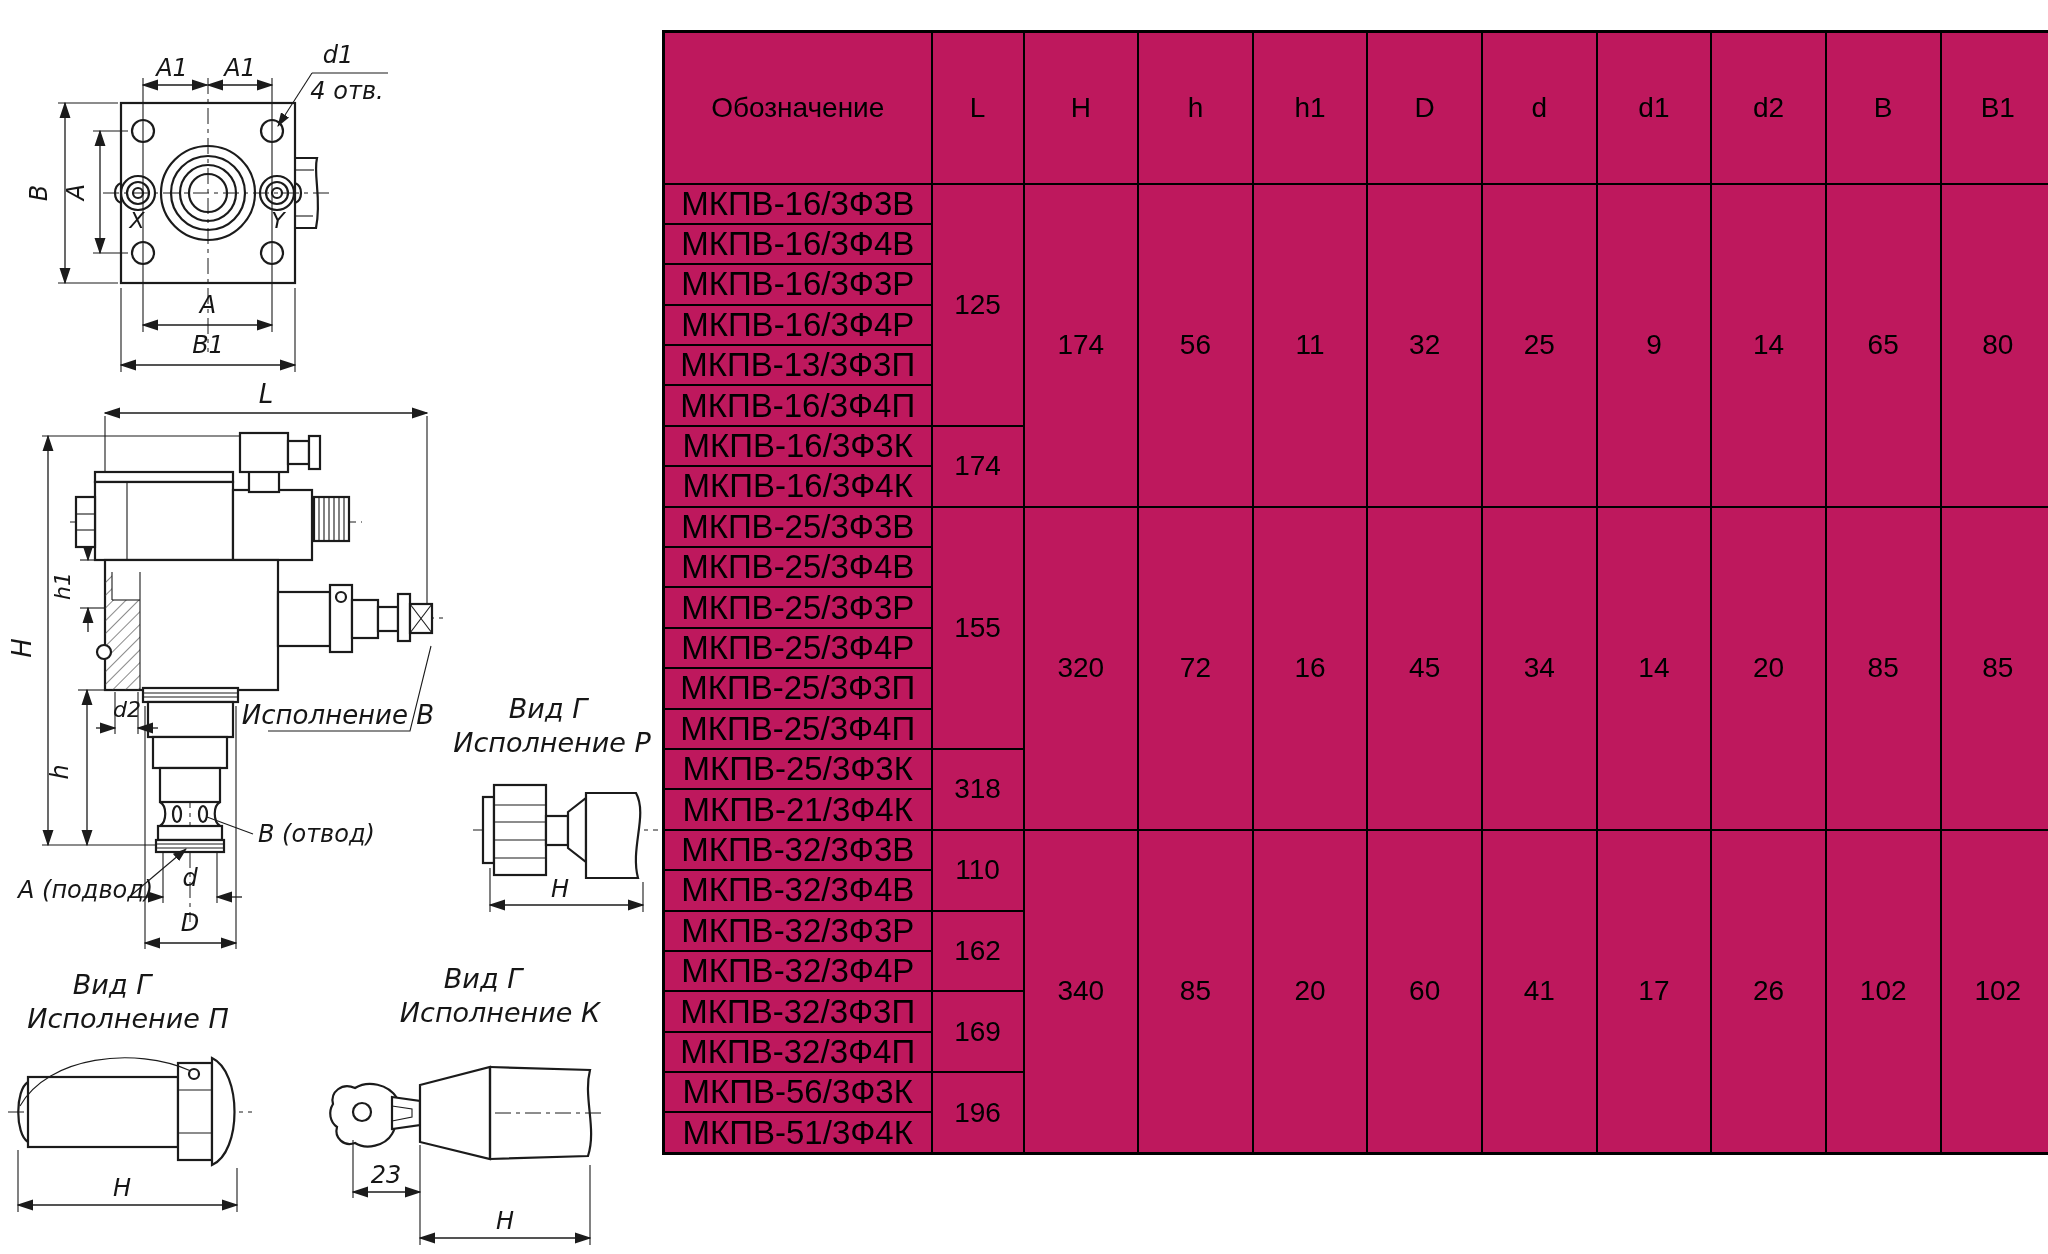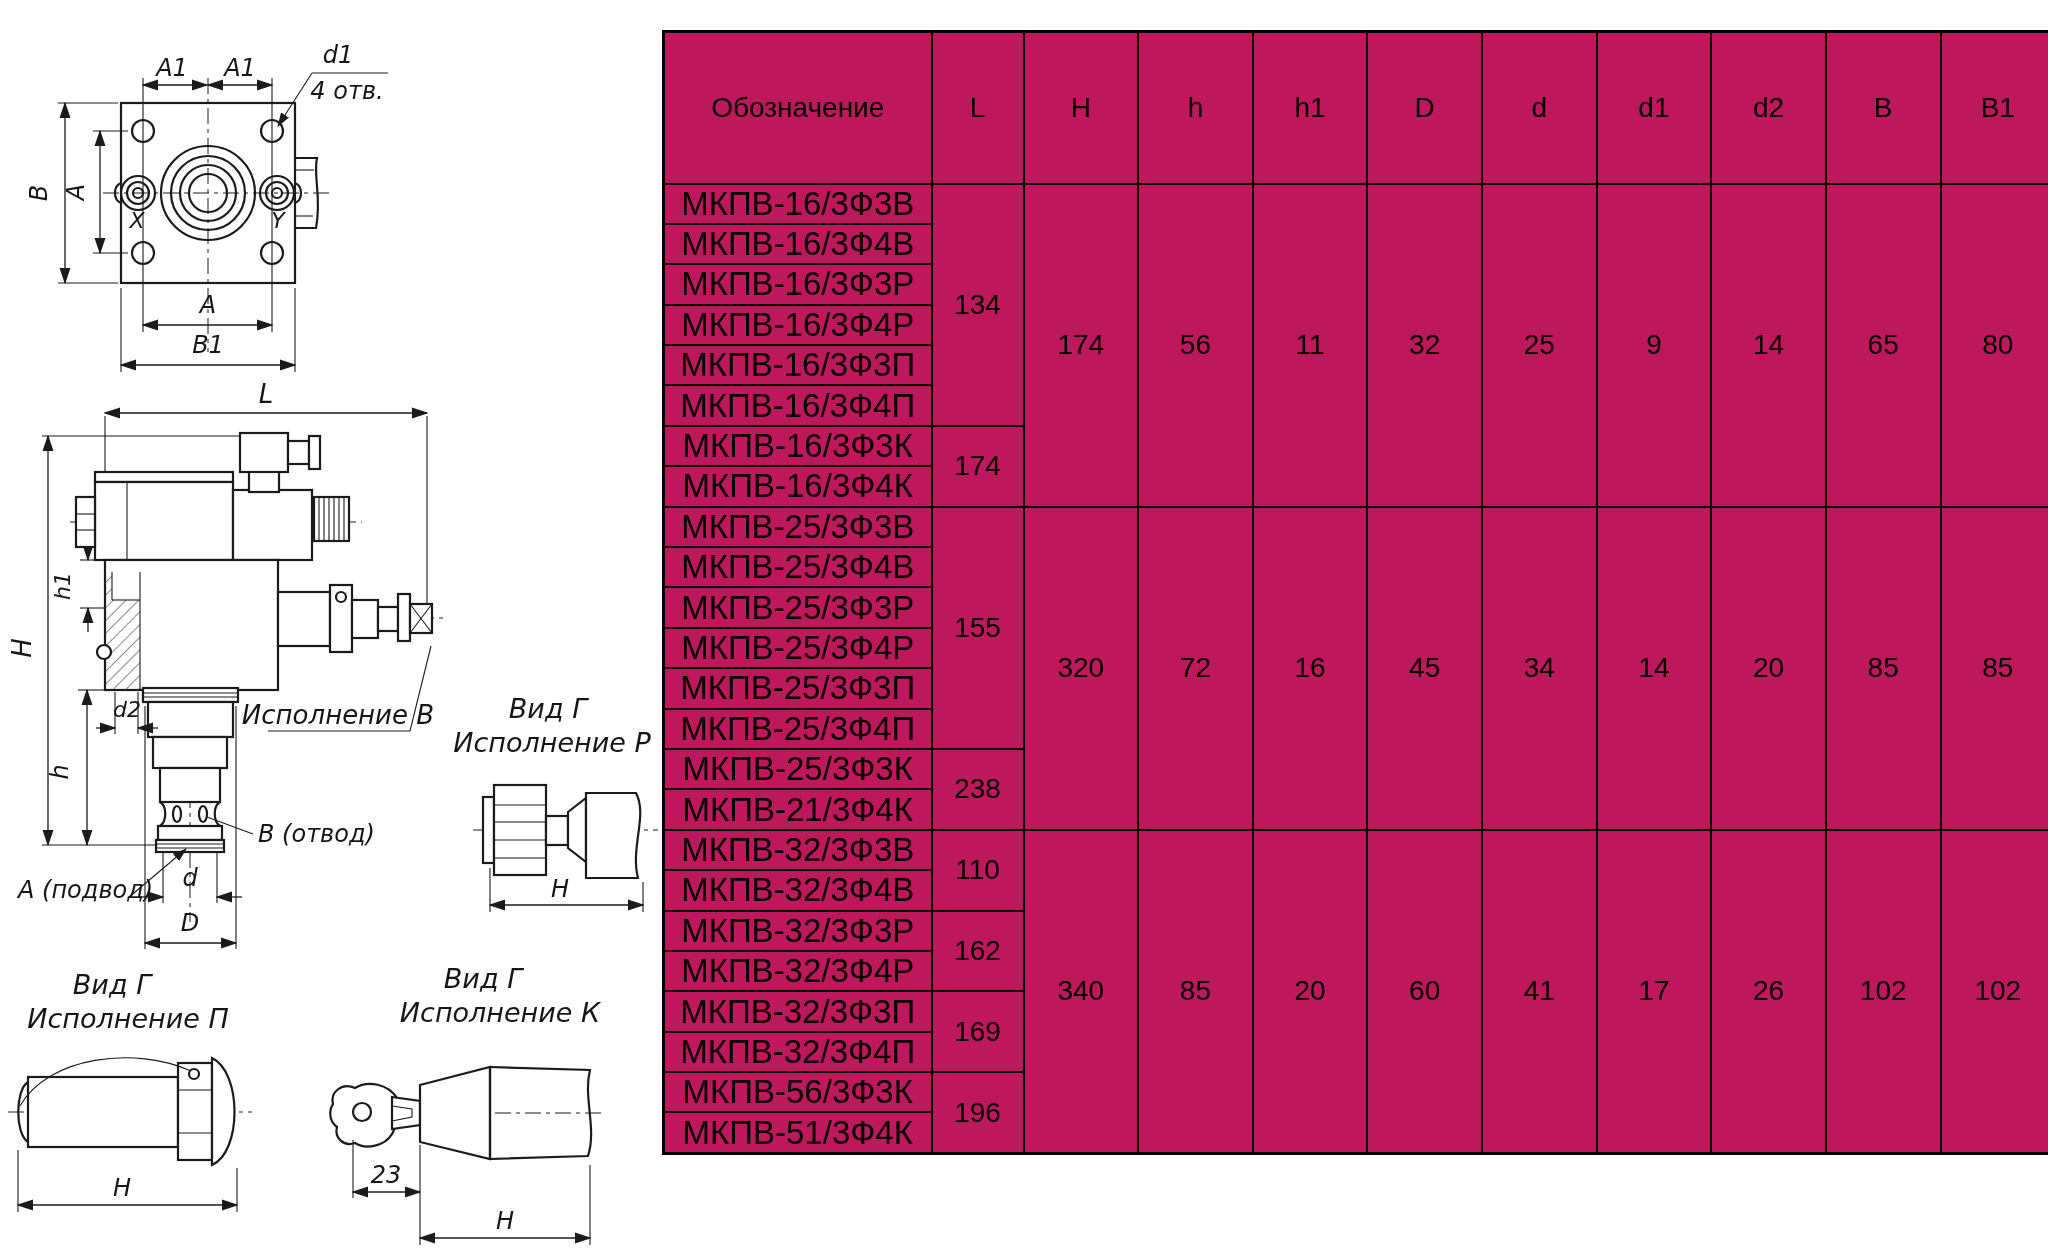--- a/index.html
+++ b/index.html
@@ -306,21 +306,21 @@
           <th class="hdr">B</th>
           <th class="hdr">B1</th>
           <th class="hdr">A</th>
           <th class="hdr">A1</th>
         </tr>
     </thead>
     <tbody id="dims-body">
 
     <tr>
           <td class="des">МКПВ-16/3Ф3В</td>
-          <td class="num" rowspan="6">134</td>
+          <td class="num" rowspan="6">125</td>
           <td class="num" rowspan="8">174</td>
           <td class="num" rowspan="8">56</td>
           <td class="num" rowspan="8">11</td>
           <td class="num" rowspan="8">32</td>
           <td class="num" rowspan="8">25</td>
           <td class="num" rowspan="8">9</td>
           <td class="num" rowspan="8">14</td>
           <td class="num" rowspan="8">65</td>
           <td class="num" rowspan="8">80</td>
           <td class="num" rowspan="8">46</td>
@@ -329,21 +329,21 @@
         <tr>
           <td class="des">МКПВ-16/3Ф4В</td>
         </tr>
         <tr>
           <td class="des">МКПВ-16/3Ф3Р</td>
         </tr>
         <tr>
           <td class="des">МКПВ-16/3Ф4Р</td>
         </tr>
         <tr>
-          <td class="des">МКПВ-16/3Ф3П</td>
+          <td class="des">МКПВ-13/3Ф3П</td>
         </tr>
         <tr>
           <td class="des">МКПВ-16/3Ф4П</td>
         </tr>
         <tr>
           <td class="des">МКПВ-16/3Ф3К</td>
           <td class="num" rowspan="2">174</td>
         </tr>
         <tr>
           <td class="des">МКПВ-16/3Ф4К</td>
@@ -373,21 +373,21 @@
           <td class="des">МКПВ-25/3Ф4Р</td>
         </tr>
         <tr>
           <td class="des">МКПВ-25/3Ф3П</td>
         </tr>
         <tr>
           <td class="des">МКПВ-25/3Ф4П</td>
         </tr>
         <tr>
           <td class="des">МКПВ-25/3Ф3К</td>
-          <td class="num" rowspan="2">238</td>
+          <td class="num" rowspan="2">318</td>
         </tr>
         <tr>
           <td class="des">МКПВ-21/3Ф4К</td>
         </tr>
         <tr>
           <td class="des">МКПВ-32/3Ф3В</td>
           <td class="num" rowspan="2">110</td>
           <td class="num" rowspan="8">340</td>
           <td class="num" rowspan="8">85</td>
           <td class="num" rowspan="8">20</td>

